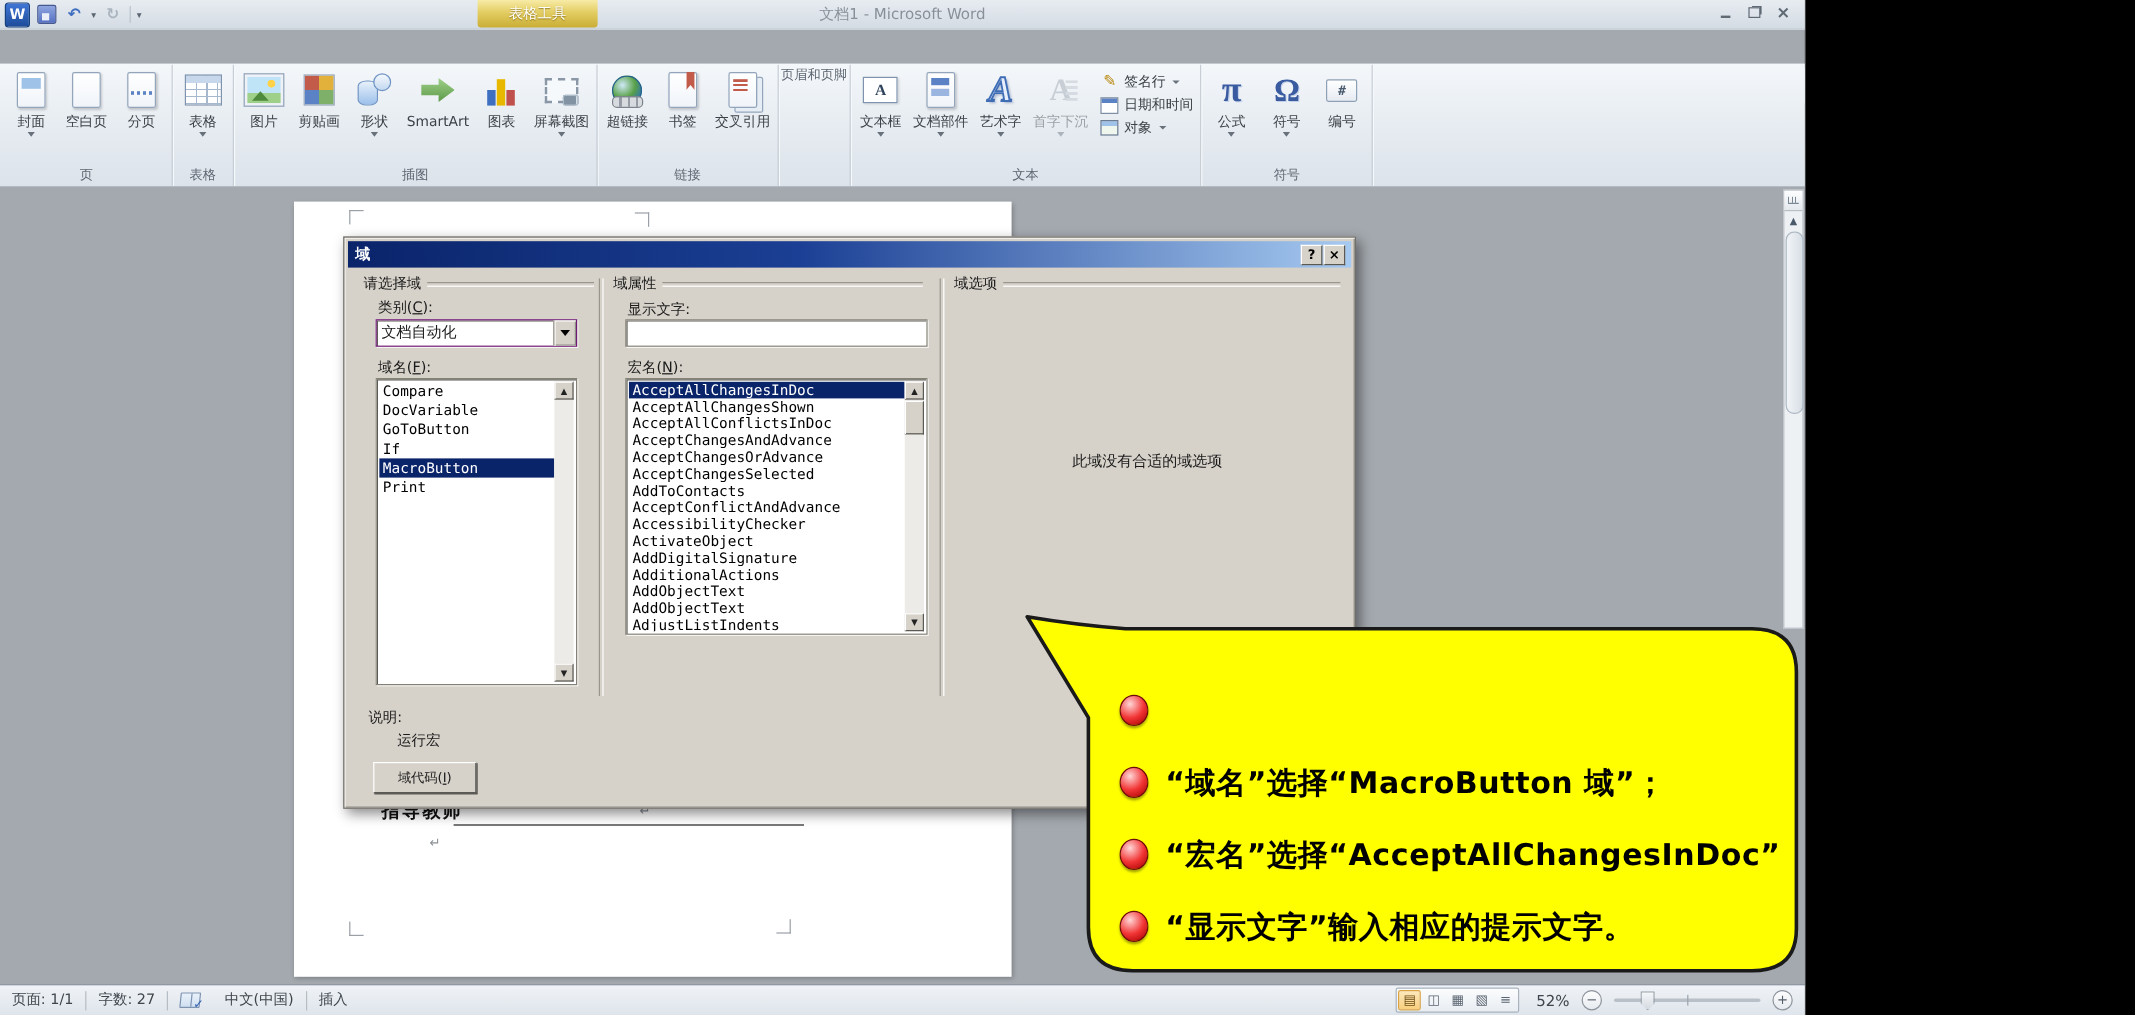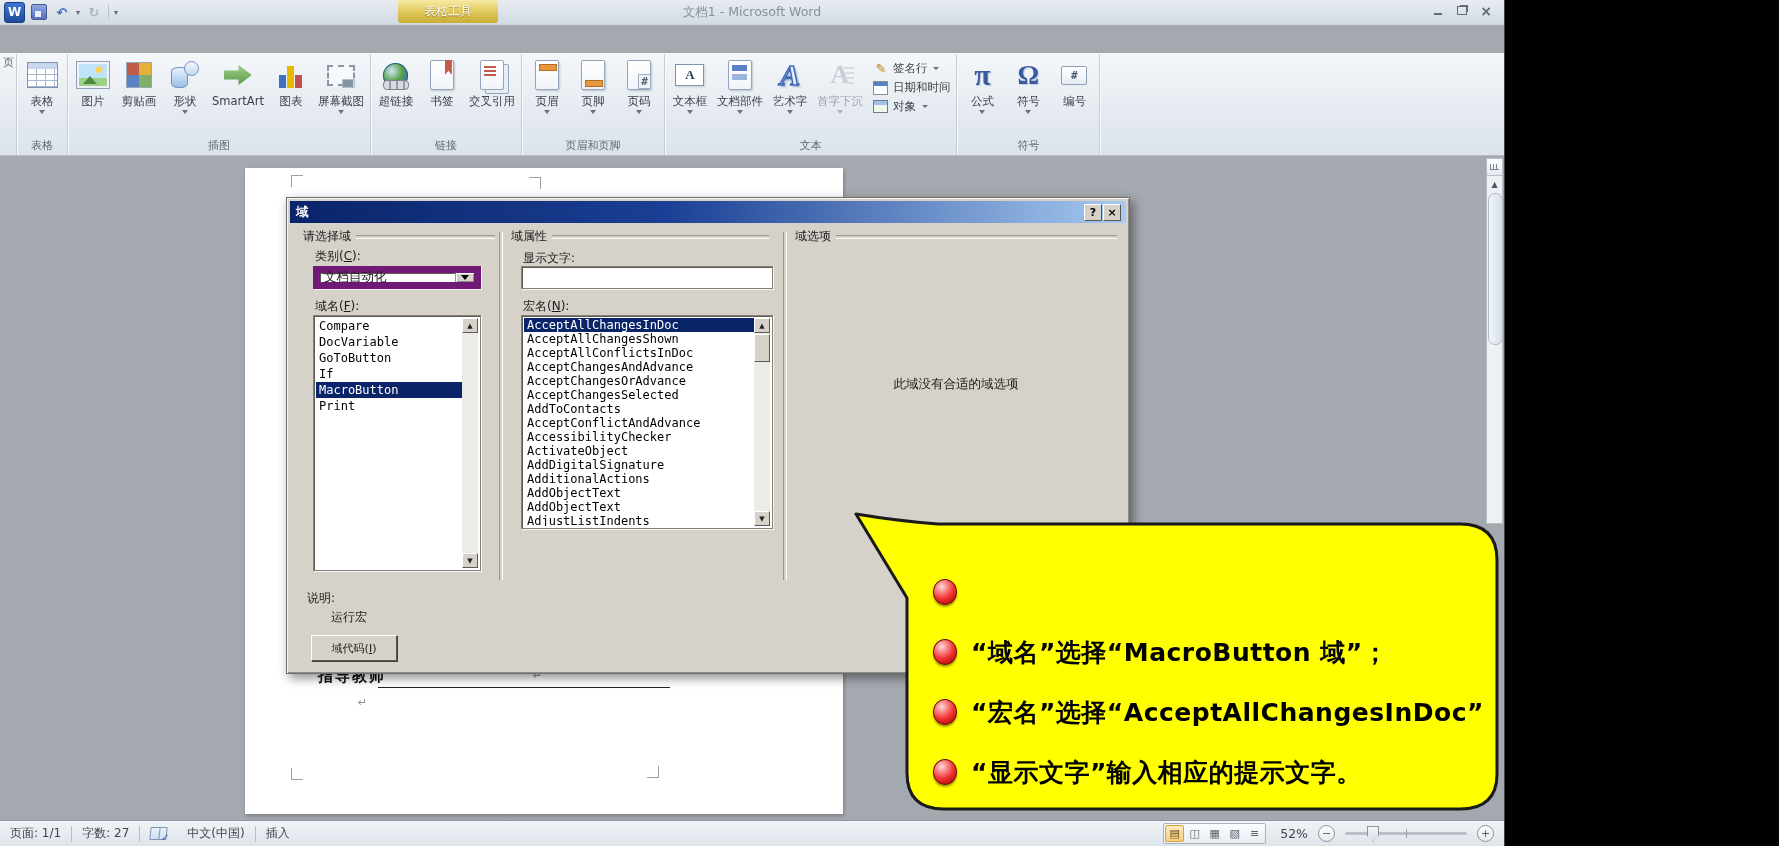--- a/index.html
+++ b/index.html
@@ -149,21 +149,21 @@
     background:linear-gradient(90deg,#0a246a,#1b3f94 45%,#a6caf0);color:#fff;font-weight:bold;font-size:12.5px;
     display:flex;align-items:center;padding-left:6px;box-sizing:border-box;}
   .dlg-btn{position:absolute;top:6px;width:16px;height:15px;background:#d6d2ca;
     border:1px solid;border-color:#fff #5a5954 #5a5954 #fff;font-weight:bold;font-size:11px;
     display:flex;align-items:center;justify-content:center;color:#000;line-height:1;}
   .sect-head{position:absolute;display:flex;align-items:center;gap:5px;font-size:12px;color:#1a1a1a;}
   .sect-head .etch{flex:1;height:2px;border-top:1px solid #9a968e;border-bottom:1px solid #fff;}
   .vetch{position:absolute;width:2px;border-left:1px solid #9a968e;border-right:1px solid #fff;}
   .dlbl{position:absolute;font-size:12px;}
   .dlbl u{text-decoration:underline;}
-  .combo{position:absolute;height:23px;background:#fff;border:7px solid #701a75;
+  .combo{position:absolute;height:23px;background:#fff;border:1px solid #701a75;
     box-shadow:inset 1px 1px 0 #5c5a52,1px 1px 0 #f5f4f1;display:flex;align-items:center;box-sizing:border-box;}
   .combo .cval{flex:1;padding-left:4px;font-size:12.5px;}
   .combo-btn{width:18px;align-self:stretch;background:#d6d2ca;border-left:1px solid #9a968e;
     display:flex;align-items:center;justify-content:center;box-shadow:inset 1px 1px 0 #fff,inset -1px -1px 0 #8f8d87;}
   .combo-btn::before{content:"";border-left:4px solid transparent;border-right:4px solid transparent;border-top:5px solid #000;}
   .txtinput{position:absolute;height:23px;background:#fff;border:1px solid #848277;
     box-shadow:inset 1px 1px 0 #5c5a52,1px 1px 0 #f5f4f1;box-sizing:border-box;}
   .listbox{position:absolute;background:#fff;border:1px solid #848277;
     box-shadow:inset 1px 1px 0 #5c5a52,1px 1px 0 #f5f4f1;box-sizing:border-box;overflow:hidden;}
   .lb-inner{position:absolute;left:2px;top:2px;right:18px;bottom:2px;overflow:hidden;}
@@ -252,20 +252,35 @@
           <span class="tab">视图</span>
           <span class="tab contextual">设计</span>
           <span class="tab contextual">布局</span>
         </span>
       <span class="ribcaret"></span>
       <span class="helpbtn">?</span>
     </div>
 
     <div class="ribbon" id="ribbon">
         <div class="rgroup">
+          <div class="rrow">
+            <div class="rbig">
+              <span class="ricon cover-page-icon paperlike"></span>
+              <span class="rlbl">封面</span>
+              <span class="rdrop"></span>
+            </div>
+            <div class="rbig">
+              <span class="ricon blank-page-icon paperlike"></span>
+              <span class="rlbl">空白页</span>
+            </div>
+            <div class="rbig">
+              <span class="ricon page-break-icon paperlike"></span>
+              <span class="rlbl">分页</span>
+            </div>
+          </div>
           <div class="glabel">页</div>
         </div>
         <div class="rgroup">
           <div class="rrow">
             <div class="rbig">
               <span class="ricon table-icon"></span>
               <span class="rlbl">表格</span>
               <span class="rdrop"></span>
             </div>
           </div>
@@ -313,37 +328,20 @@
               <span class="rlbl">书签</span>
             </div>
             <div class="rbig">
               <span class="ricon crossref-icon paperlike"></span>
               <span class="rlbl">交叉引用</span>
             </div>
           </div>
           <div class="glabel">链接</div>
         </div>
         <div class="rgroup">
-          <div class="rrow">
-            <div class="rbig">
-              <span class="ricon header-icon paperlike"></span>
-              <span class="rlbl">页眉</span>
-              <span class="rdrop"></span>
-            </div>
-            <div class="rbig">
-              <span class="ricon footer-icon paperlike"></span>
-              <span class="rlbl">页脚</span>
-              <span class="rdrop"></span>
-            </div>
-            <div class="rbig">
-              <span class="ricon pagenumber-icon paperlike"></span>
-              <span class="rlbl">页码</span>
-              <span class="rdrop"></span>
-            </div>
-          </div>
           <div class="glabel">页眉和页脚</div>
         </div>
         <div class="rgroup">
           <div class="rrow">
             <div class="rbig">
               <span class="ricon textbox-icon"></span>
               <span class="rlbl">文本框</span>
               <span class="rdrop"></span>
             </div>
             <div class="rbig">

